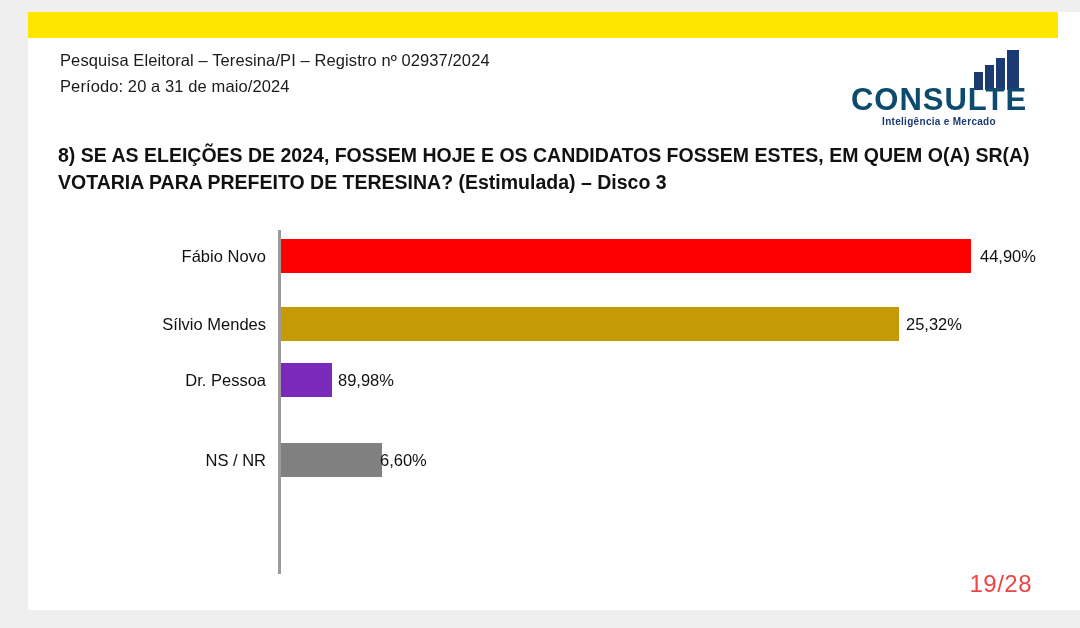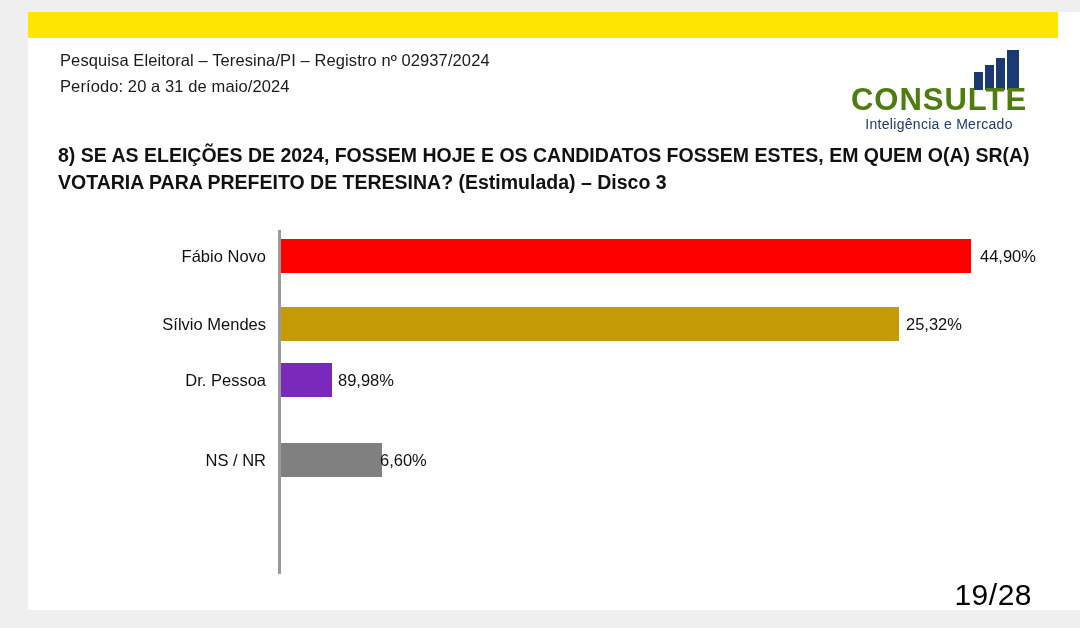--- a/index.html
+++ b/index.html
@@ -76,27 +76,27 @@
     width: 50px;
     height: 40px;
   }
   .logo-word {
     position: relative;
     top: 32px;
     font-size: 31px;
     font-weight: bold;
     letter-spacing: 1px;
     font-family: "Liberation Sans", sans-serif;
-    color: #4d7c0f;
+    color: #0c4a6e;
   }
   .logo-sub {
     position: relative;
     top: 30px;
-    font-size: 14px;
-    font-weight: normal;
+    font-size: 10px;
+    font-weight: bold;
     letter-spacing: 0.3px;
     color: #1b3a74;
   }
   .question {
     position: absolute;
     left: 58px;
     top: 142px;
     width: 1000px;
     font-size: 19.5px;
     font-weight: bold;
@@ -147,23 +147,23 @@
     height: 34px;
     line-height: 34px;
     font-size: 16.5px;
     font-weight: normal;
     color: #111111;
     white-space: nowrap;
   }
   .page-num {
     position: absolute;
     right: 48px;
-    bottom: 16px;
-    font-size: 30px;
-    color: #000000;
+    bottom: 30px;
+    font-size: 24px;
+    color: #ef4444;
     font-weight: normal;
     letter-spacing: 0.5px;
   }
 </style>
 </head>
 <body>
 
 <div class="slide">
 
   <div class="strip-top"></div>

